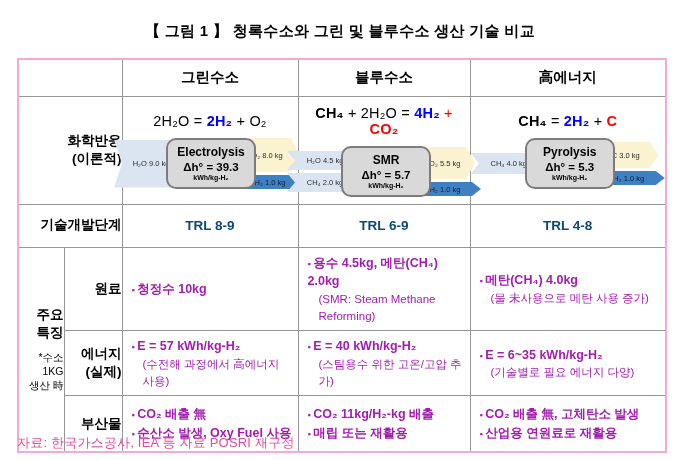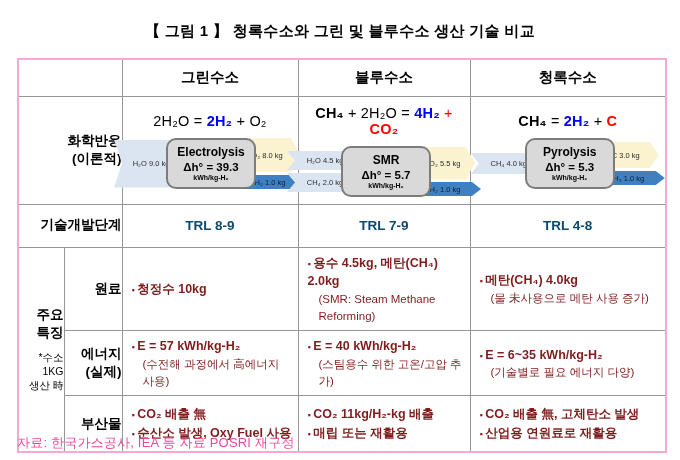--- a/index.html
+++ b/index.html
@@ -66,21 +66,21 @@
     padding: 5px 7px 4px; text-align: center; min-width: 90px;
   }
   .pname { font-size: 12px; font-weight: bold; line-height: 1.2; }
   .pdh   { font-size: 11.5px; font-weight: bold; line-height: 1.25; }
   .punit { font-size: 7px; font-weight: bold; line-height: 1.2; }
 
   
   .trl { height: 43px; text-align: center; font-weight: bold; font-size: 13.5px; color: #0c4a6e; }
 
   
-  .feat { color: #7f1d1d; font-size: 12.5px; padding: 6px 4px 6px 9px; }
+  .feat { color: #a21caf; font-size: 12.5px; padding: 6px 4px 6px 9px; }
   .r-raw td { height: 62px; }
   .r-energy td { height: 62px; }
   .r-byp td { height: 56px; }
   .fl-b { font-weight: bold; line-height: 1.5; }
   .fl-b::before { content: "▪ "; font-size: 9px; }
   .fl-n { font-weight: normal; font-size: 11.5px; line-height: 1.45; padding-left: 11px; }
 
   .source {
     position: absolute; left: 17px; top: 434px;
     font-size: 13px; color: #ec4899; letter-spacing: .2px;
@@ -100,21 +100,21 @@
       <col style="width:176px">
         <col style="width:172px">
         <col style="width:196px">
     </colgroup>
 
     <tbody>
         <tr>
       <td colspan="2"></td>
       <td class="hd hd-green">그린수소</td>
       <td class="hd hd-blue">블루수소</td>
-      <td class="hd hd-teal">청록수소</td>
+      <td class="hd hd-teal">高에너지</td>
     </tr>
 
     <tr>
       <td colspan="2" class="lbl prelines">화학반응
 (이론적)</td>
 
       <td class="rx-cell">
         <div class="equation"><span>2H₂O = </span><span style="color: rgb(0, 0, 255); font-weight: bold;">2H₂</span><span> + O₂</span></div>
         <div class="diagram">
           <div class="inputs">
@@ -186,21 +186,21 @@
                   <span>H₂ 1.0 kg</span>
                 </div>
           </div>
         </div>
       </td>
     </tr>
 
     <tr>
       <td colspan="2" class="lbl">기술개발단계</td>
       <td class="trl">TRL 8-9</td>
-      <td class="trl">TRL 7-9</td>
+      <td class="trl">TRL 6-9</td>
       <td class="trl">TRL 4-8</td>
     </tr>
 
     <tr class="r-raw">
       <td rowspan="3" class="lbl">
         <div class="prelines">주요
 특징</div>
         <div class="feat-note prelines">*수소 1KG
 생산 時</div>
       </td>

